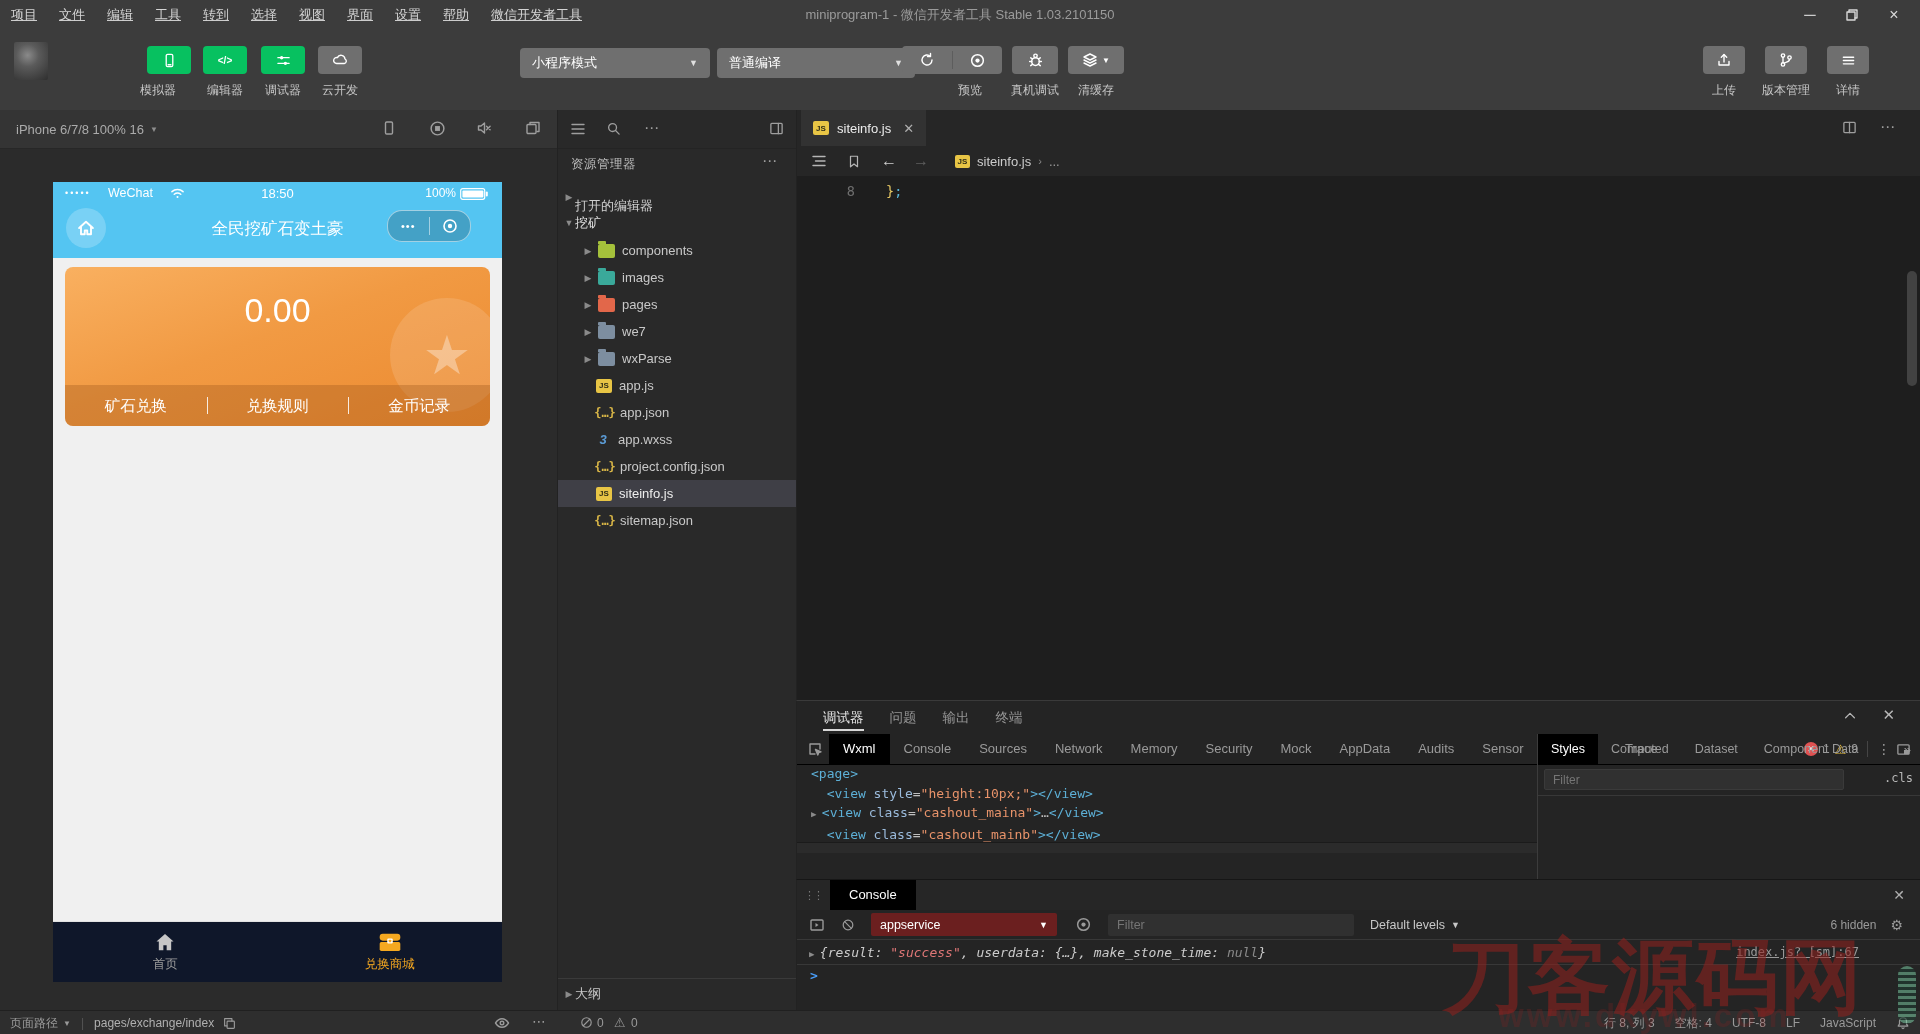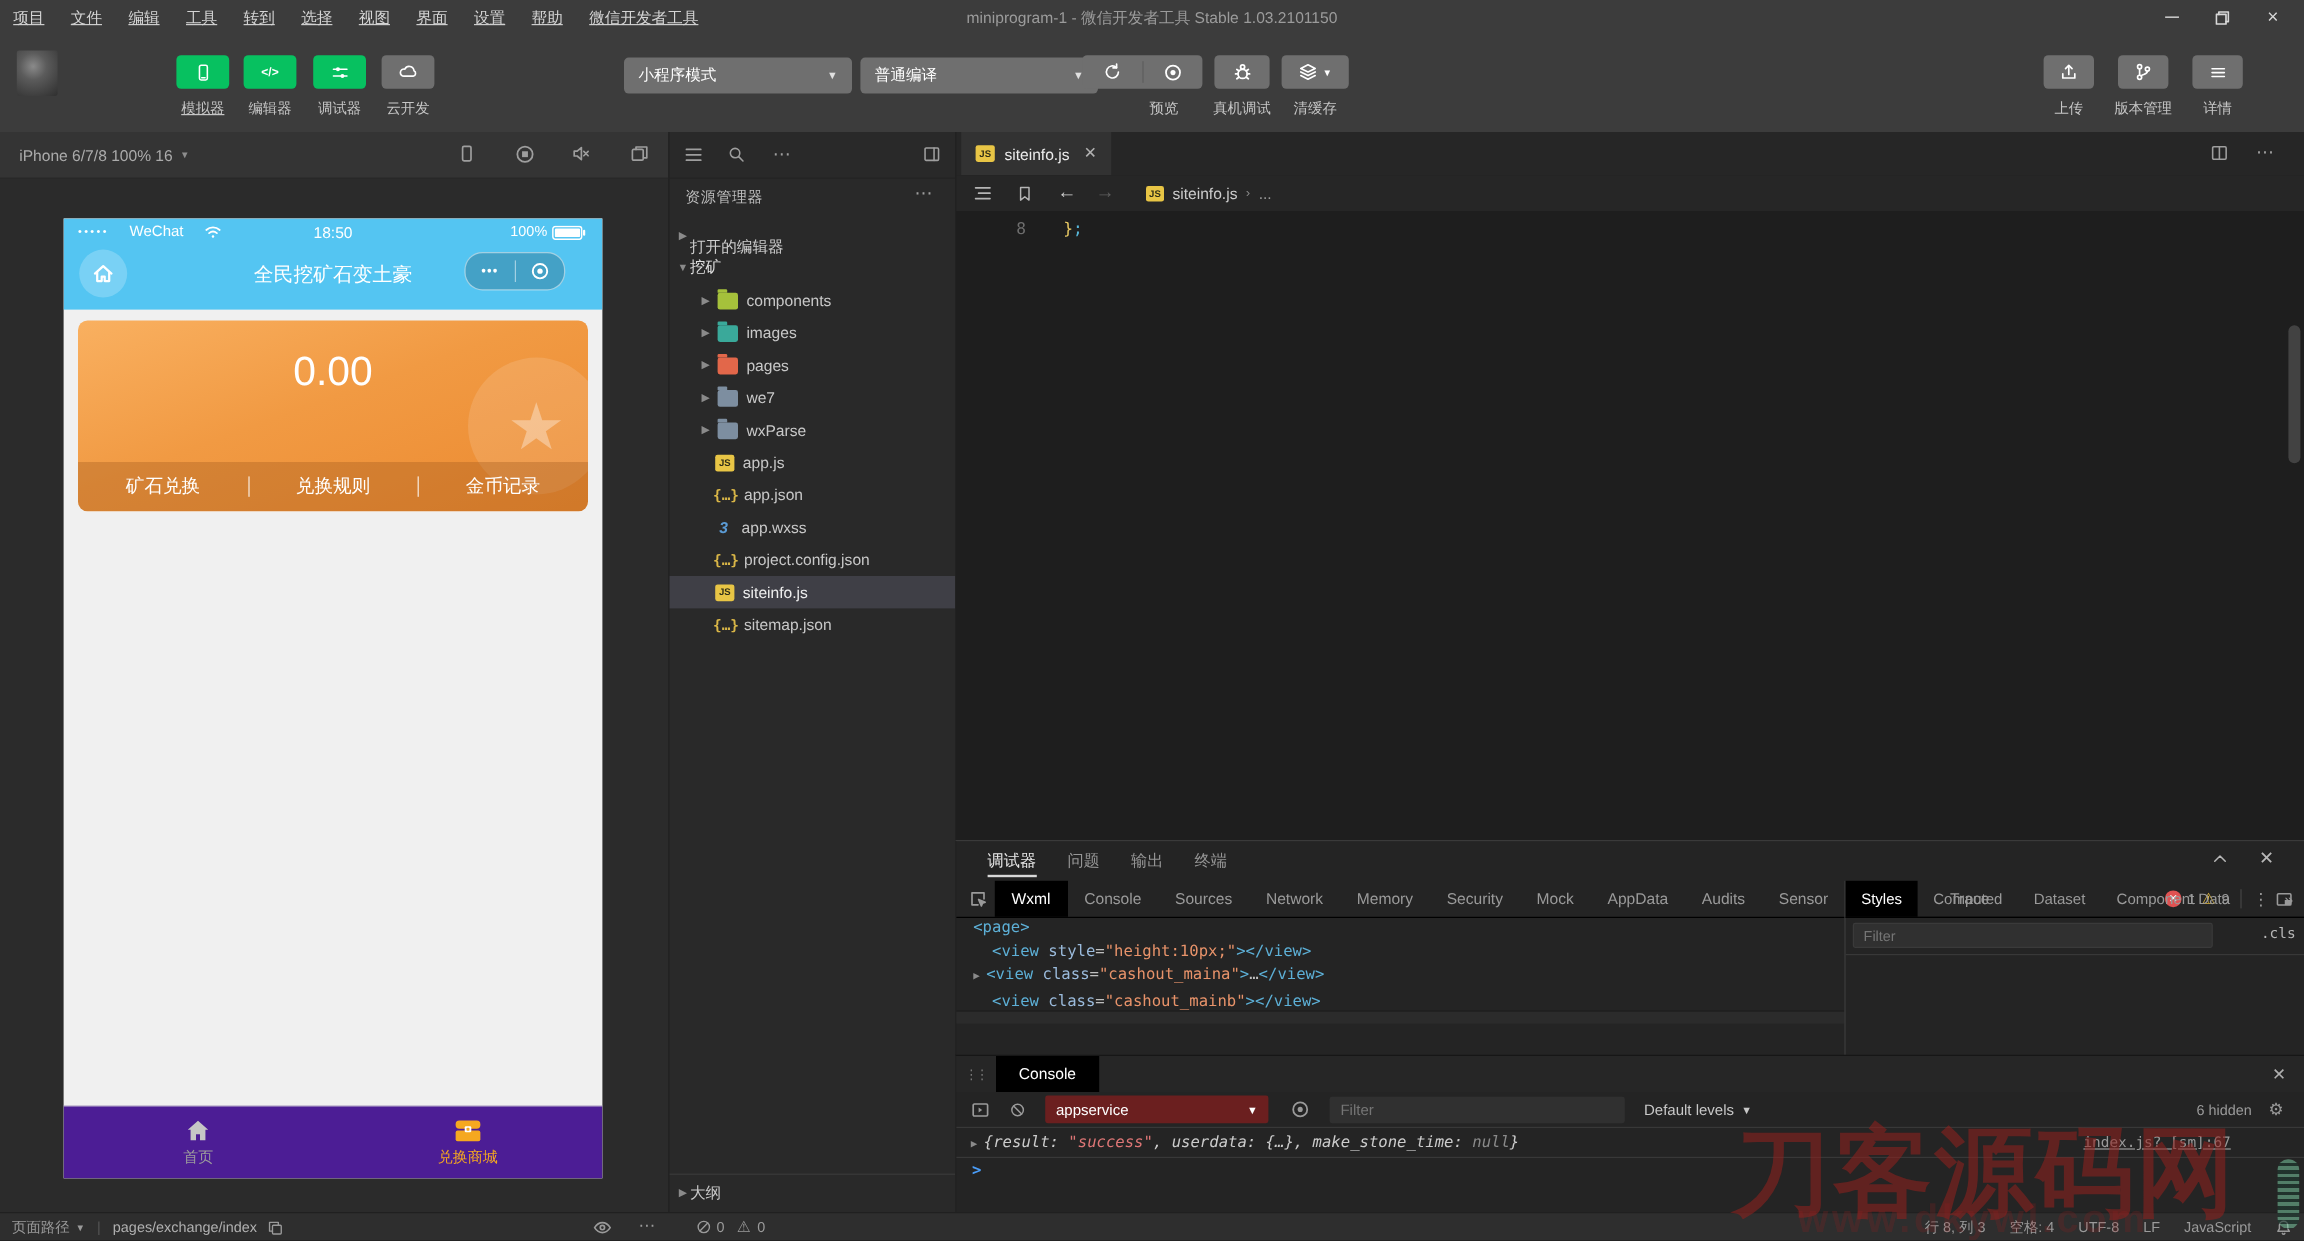--- a/index.html
+++ b/index.html
@@ -44,21 +44,21 @@
            border:1px solid rgba(255,255,255,.5);display:flex;align-items:center;color:#fff;}
   .homebtn{position:absolute;left:13px;top:26px;width:40px;height:40px;border-radius:50%;background:rgba(255,255,255,.22);
            display:flex;align-items:center;justify-content:center;color:#fff;}
   .card{position:absolute;left:12px;top:85px;width:425px;height:159px;border-radius:8px;overflow:hidden;
         background:linear-gradient(160deg,#f9b060 0%,#f19a43 45%,#ec8a30 100%);color:#fff;}
   .emblem{position:absolute;left:325px;top:31px;width:114px;height:114px;border-radius:50%;background:rgba(255,255,255,.13);
           display:flex;align-items:center;justify-content:center;font-size:54px;color:rgba(255,255,255,.35);}
   .cardstrip{position:absolute;left:0;bottom:0;width:425px;height:41px;background:rgba(160,90,30,.35);display:flex;}
   .cardstrip .act{flex:1;text-align:center;line-height:41px;font-size:15.5px;color:#fff;position:relative;}
   .cardstrip .act + .act:before{content:"";position:absolute;left:0;top:12px;width:1px;height:17px;background:rgba(255,255,255,.85);}
-  .tabbar{position:absolute;left:0;bottom:0;width:449px;height:60px;background:#4c1d95;border-top:1px solid #e2e2e2;display:flex;}
+  .tabbar{position:absolute;left:0;bottom:0;width:449px;height:60px;background:#0f172a;border-top:1px solid #e2e2e2;display:flex;}
   .tabitem{flex:1;display:flex;flex-direction:column;align-items:center;justify-content:center;gap:3px;font-size:12.5px;color:#9c9c9c;}
   .tabitem.active{color:#f5a820;}
 
   
   .explorer{left:557px;top:110px;width:239px;height:900px;background:#292929;border-left:1px solid #222;}
   .exp-strip{position:absolute;left:0;top:0;width:239px;height:38px;border-bottom:1px solid #242424;color:#9e9e9e;}
   .exp-title{position:absolute;left:13px;top:46px;font-size:12.5px;color:#bdbdbd;letter-spacing:.5px;}
   .row{position:absolute;left:0;width:239px;height:27px;display:flex;align-items:center;font-size:13px;color:#c8c8c8;}
   .row.sel{background:#3f3f46;}
   .tw{color:#8a8a8a;font-size:9px;width:12px;text-align:center;}
@@ -162,21 +162,21 @@
 
   <div class="toolbar abs">
     <div class="avatar abs"></div>
 
     <div class="pill green" style="left:147px;width:44px;">
       <svg class="s" width="15" height="15" viewBox="0 0 16 16">
           <rect x="4.5" y="1.5" width="7" height="13" rx="1.5"></rect>
           <path d="M6.5 12.5h3"></path>
         </svg>
     </div>
-    <div class="tb-label" style="left:139px;width:60px;text-decoration:underline;">模拟器</div>
+    <div class="tb-label" style="left:128px;width:60px;">模拟器</div>
 
     <div class="pill green" style="left:203px;width:44px;font-size:10px;font-weight:bold;">
       <span>&lt;/&gt;</span>
     </div>
     <div class="tb-label" style="left:195px;width:60px;">编辑器</div>
 
     <div class="pill green" style="left:261px;width:44px;">
       <svg class="s" width="15" height="15" viewBox="0 0 16 16">
           <path d="M2 5h12M2 11h12"></path>
           <circle cx="6" cy="5" r="1.8" fill="#fff" stroke="none"></circle>

